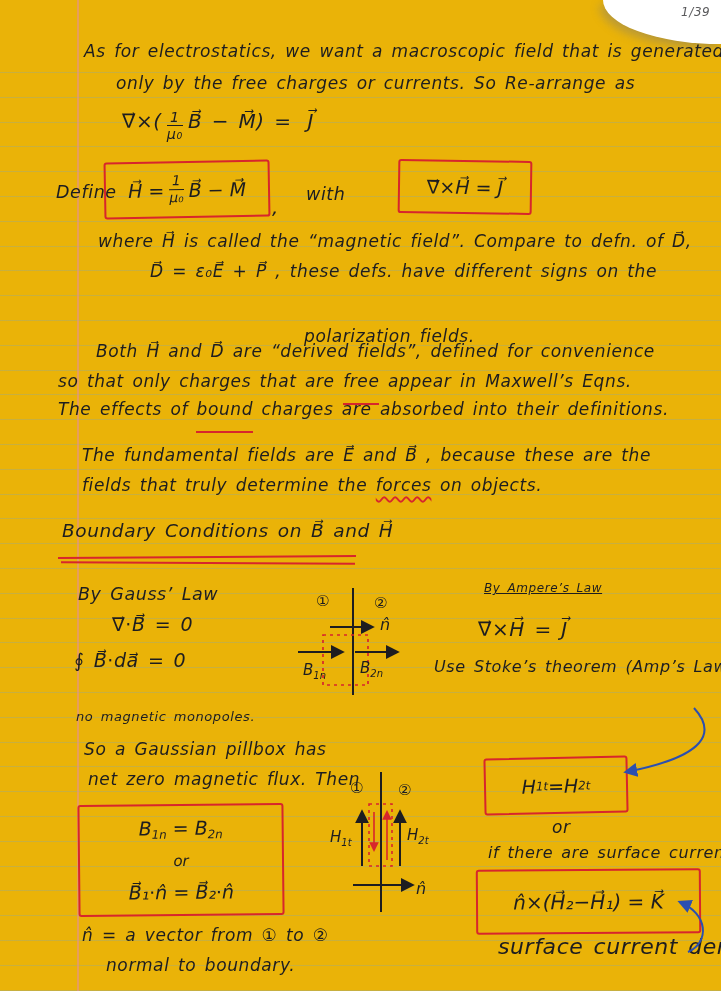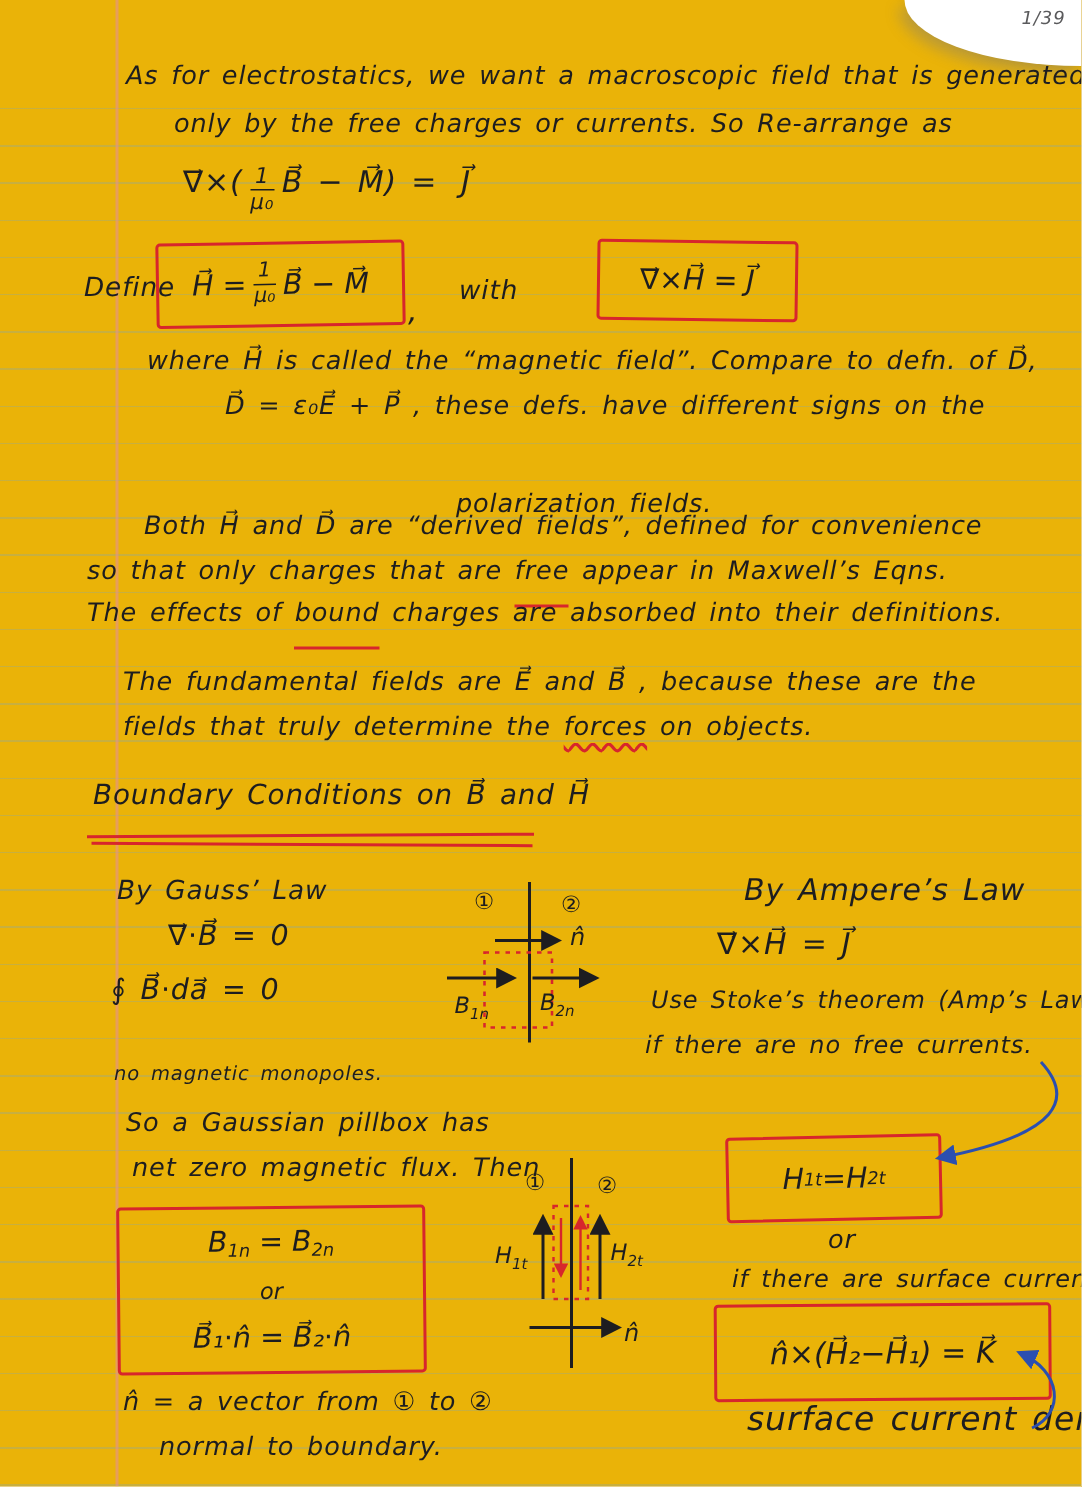--- a/index.html
+++ b/index.html
@@ -108,24 +108,23 @@
     <text x="106" y="28" font-size="15"><tspan>②</tspan></text>
     <line x1="62" y1="47" x2="104" y2="47" stroke="#1d1d20" stroke-width="2" marker-end="url(#ab1)"></line>
     <text x="112" y="50" font-size="16"><tspan>n̂</tspan></text>
     <rect x="55" y="55" width="45" height="50" fill="none" stroke="#d7262c" stroke-width="1.7" stroke-dasharray="3 4"></rect>
     <line x1="30" y1="72" x2="74" y2="72" stroke="#1d1d20" stroke-width="2" marker-end="url(#ab1)"></line>
     <line x1="87" y1="72" x2="129" y2="72" stroke="#1d1d20" stroke-width="2" marker-end="url(#ab1)"></line>
     <text x="35" y="95" font-size="15"><tspan>B</tspan><tspan dy="4" font-size="10">1n</tspan></text>
     <text x="92" y="93" font-size="15"><tspan>B</tspan><tspan dy="4" font-size="10">2n</tspan></text>
   </svg>
 
-  <div class="t" style="left:496px;top:582px;font-size:20px;">By Ampere’s Law</div>
+  <div class="t" style="left:484px;top:582px;font-size:12px;text-decoration:underline;">By Ampere’s Law</div>
   <div class="t" style="left:478px;top:618px;font-size:20px;">∇⃗×H⃗ = J⃗</div>
   <div class="t" style="left:434px;top:658px;font-size:16px;">Use Stoke’s theorem (Amp’s Law)</div>
-  <div class="t" style="left:430px;top:688px;font-size:16px;">if there are no free currents.</div>
 
   <div class="redbox" style="left:484px;top:757px;width:140px;height:53px;font-size:19px;transform:rotate(-1.2deg);">
     <span>H</span>
       <span class="ss">1t</span>
       <span> = </span>
       <span>H</span>
       <span class="ss">2t</span>
   </div>
   <div class="t" style="left:552px;top:818px;font-size:17px;">or</div>
   <div class="t" style="left:488px;top:844px;font-size:16px;">if there are surface currents</div>

